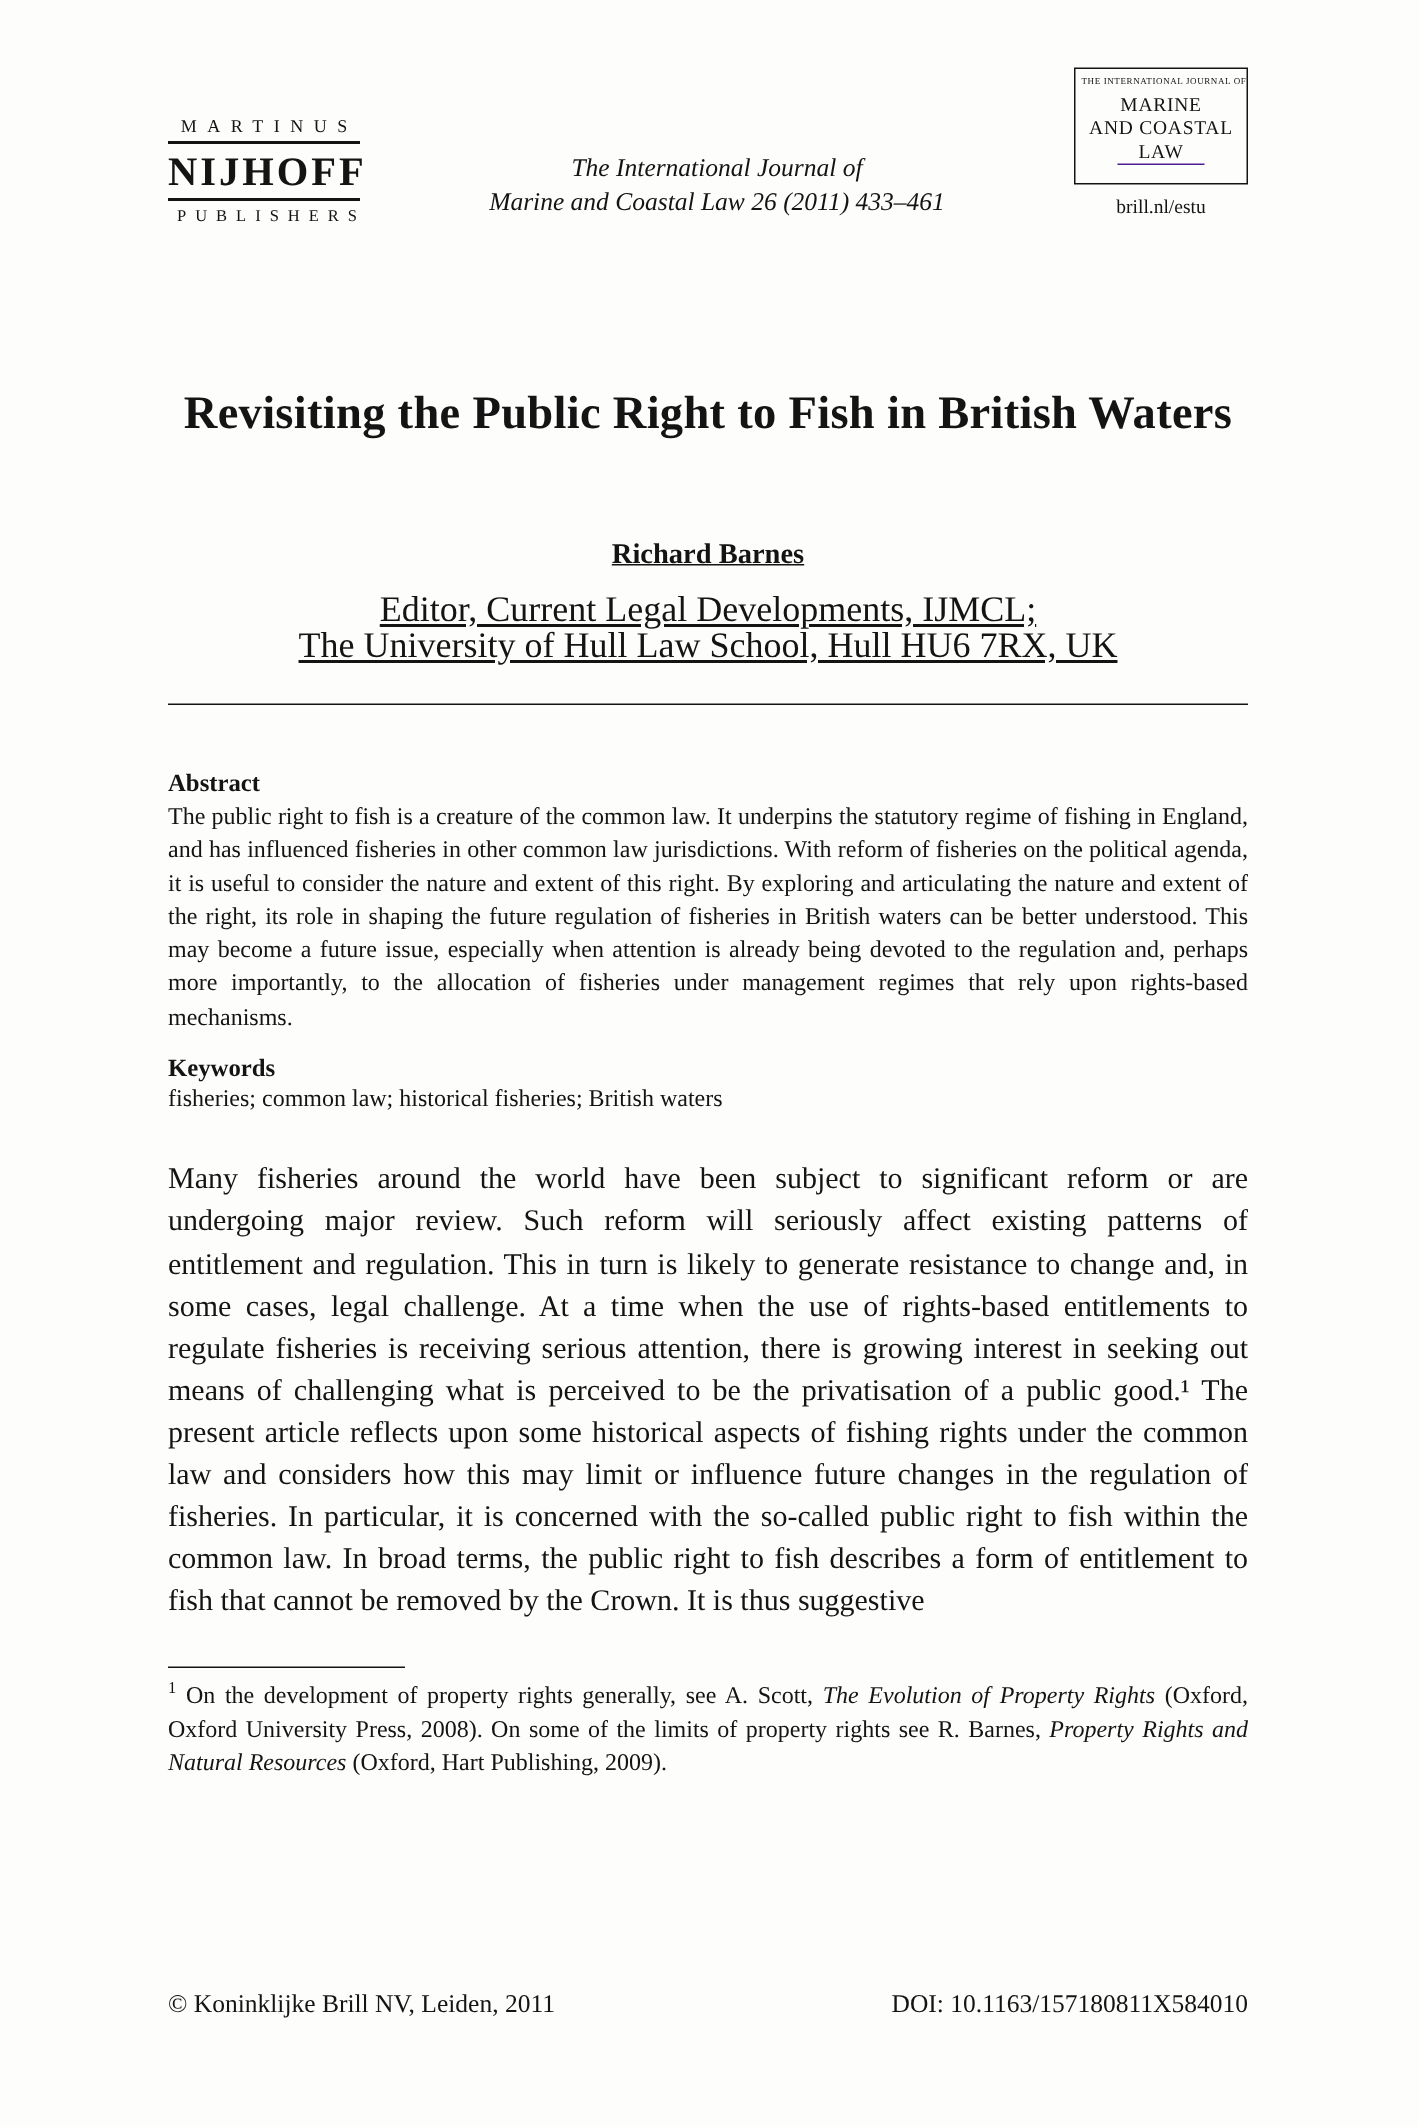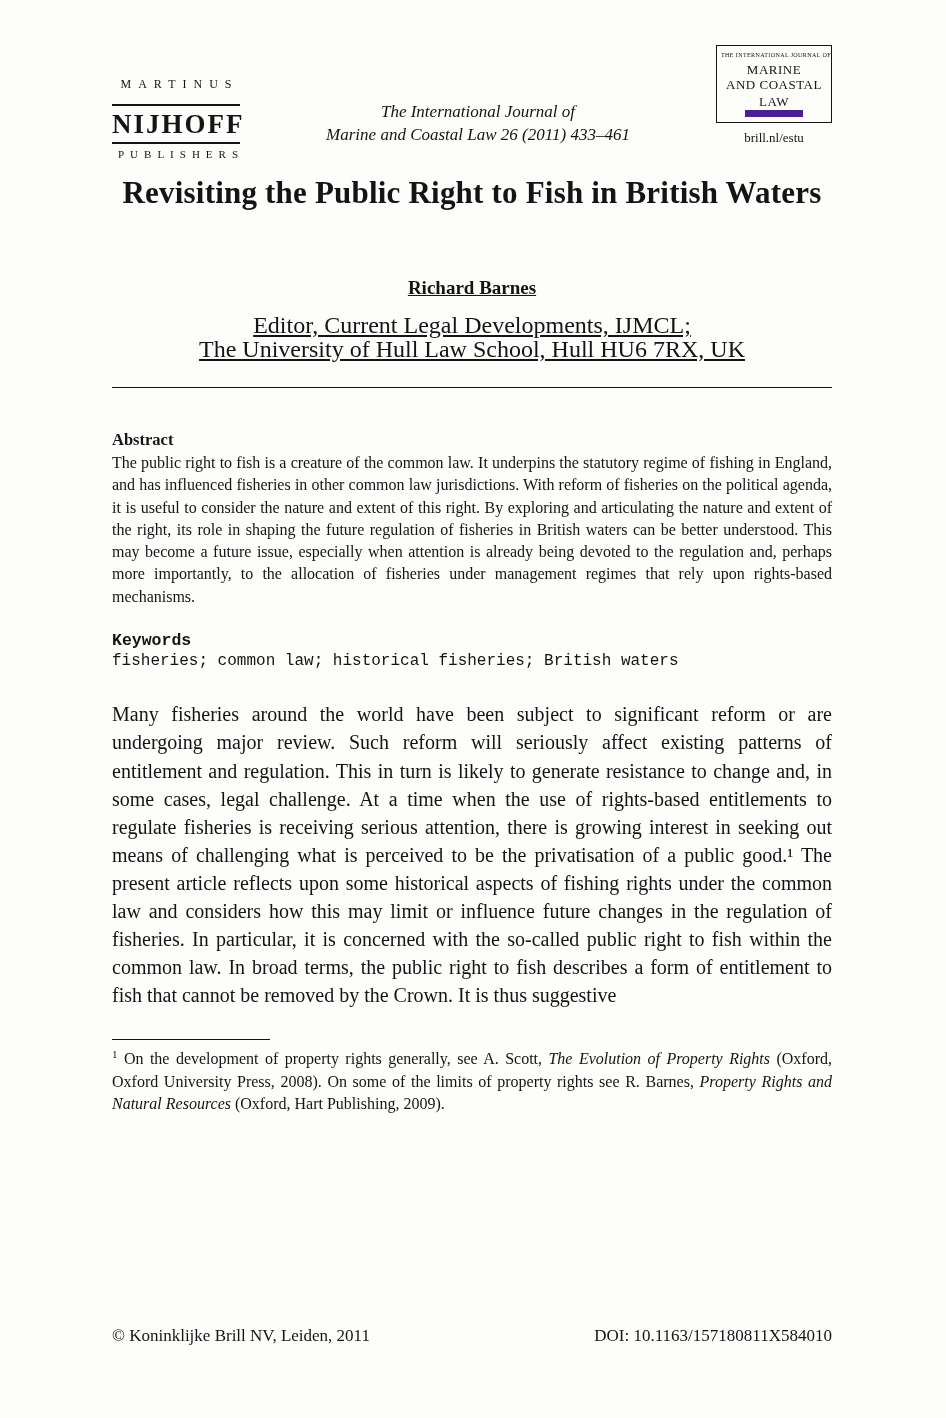--- a/index.html
+++ b/index.html
@@ -19,21 +19,21 @@
   
   .page-header {
     display: flex;
     justify-content: space-between;
     align-items: flex-start;
     height: 130px;
   }
   .publisher-logo { width: 128px; text-align: center; margin-top: 32px; }
   .pub-line1 {
     font-size: 12px; letter-spacing: 7px; text-indent: 7px;
-    padding-bottom: 12px;
+    padding-bottom: 2px;
   }
   .pub-line2 {
     font-size: 27px; font-weight: bold; letter-spacing: 2px;
     border-top: 2px solid #141414; border-bottom: 2px solid #141414;
     padding: 4px 0 2px 0; line-height: 1.1;
   }
   .pub-line3 {
     font-size: 11px; letter-spacing: 6px; text-indent: 6px;
     padding-top: 4px;
   }
@@ -50,31 +50,32 @@
   .journal-logo-wrap { width: 116px; text-align: center; }
   .journal-logo-box {
     border: 1px solid #141414;
     padding: 6px 4px 5px 4px;
     min-height: 78px;
   }
   .jl-small { font-size: 6px; letter-spacing: 0.4px; margin-bottom: 4px; white-space: nowrap; }
   .jl-big { font-size: 13px; letter-spacing: 0.5px; line-height: 15px; }
   .jl-law {
     display: inline-block;
-    border-bottom: 7px solid #4c1d95;
+    border-bottom: 1px solid #4c1d95;
     padding: 0 14px 1px 14px;
     margin-top: 1px;
   }
   .jl-url { font-size: 13px; margin-top: 7px; }
 
   
   .article-title {
     text-align: center;
     font-size: 31px;
     font-weight: bold;
+    margin-top: 82px;
     letter-spacing: 0.2px;
   }
   .author-block { text-align: center; margin-top: 66px; text-decoration: underline; }
   .author-name { font-weight: bold; font-size: 19px; }
   .author-aff { font-size: 24px; line-height: 24px; margin-top: 14px; }
 
   .title-rule {
     border: none;
     border-top: 1.6px solid #141414;
     margin-top: 26px;
@@ -82,21 +83,21 @@
 
   
   .abstract-section { margin-top: 42px; }
   .small-heading { font-weight: bold; font-size: 16.5px; }
   .abstract-text, .keywords-text, .footnote-text {
     font-size: 16px;
     line-height: 22.3px;
     text-align: justify;
   }
   .abstract-text { margin-top: 2px; }
-  .keywords-section { margin-top: 23px; font-family: Liberation Mono, monospace; }
+  .keywords-section { margin-top: 12px; }
   .keywords-text { text-align: left; }
 
   
   .section-heading {
     font-weight: bold;
     font-size: 19.5px;
     margin-top: 58px;
   }
   .body-paragraph {
     margin-top: 28px;

